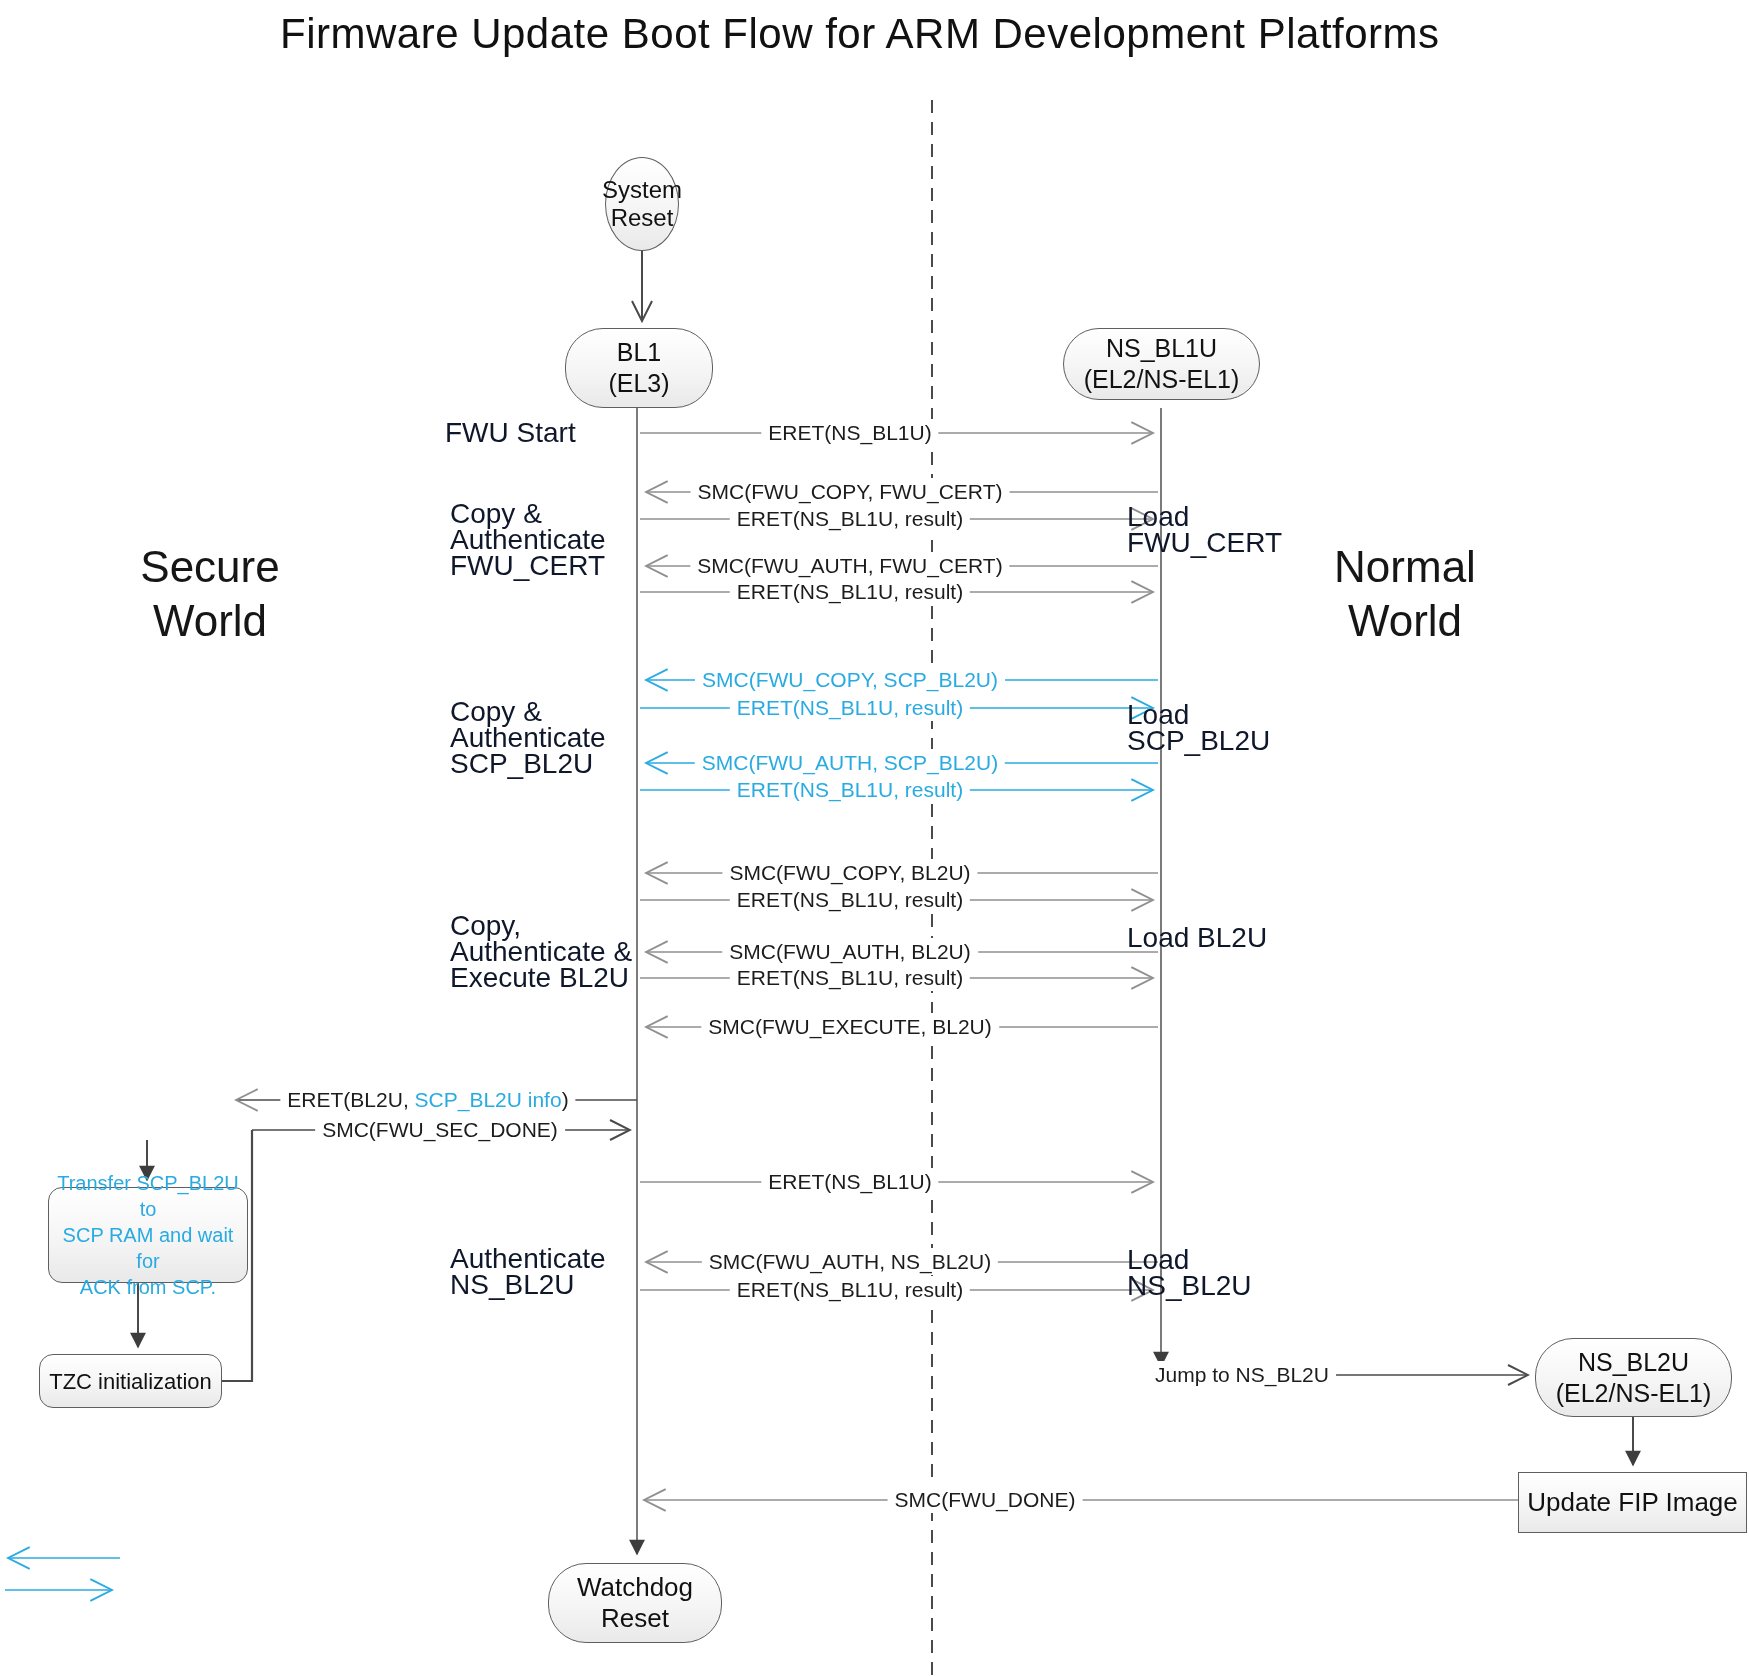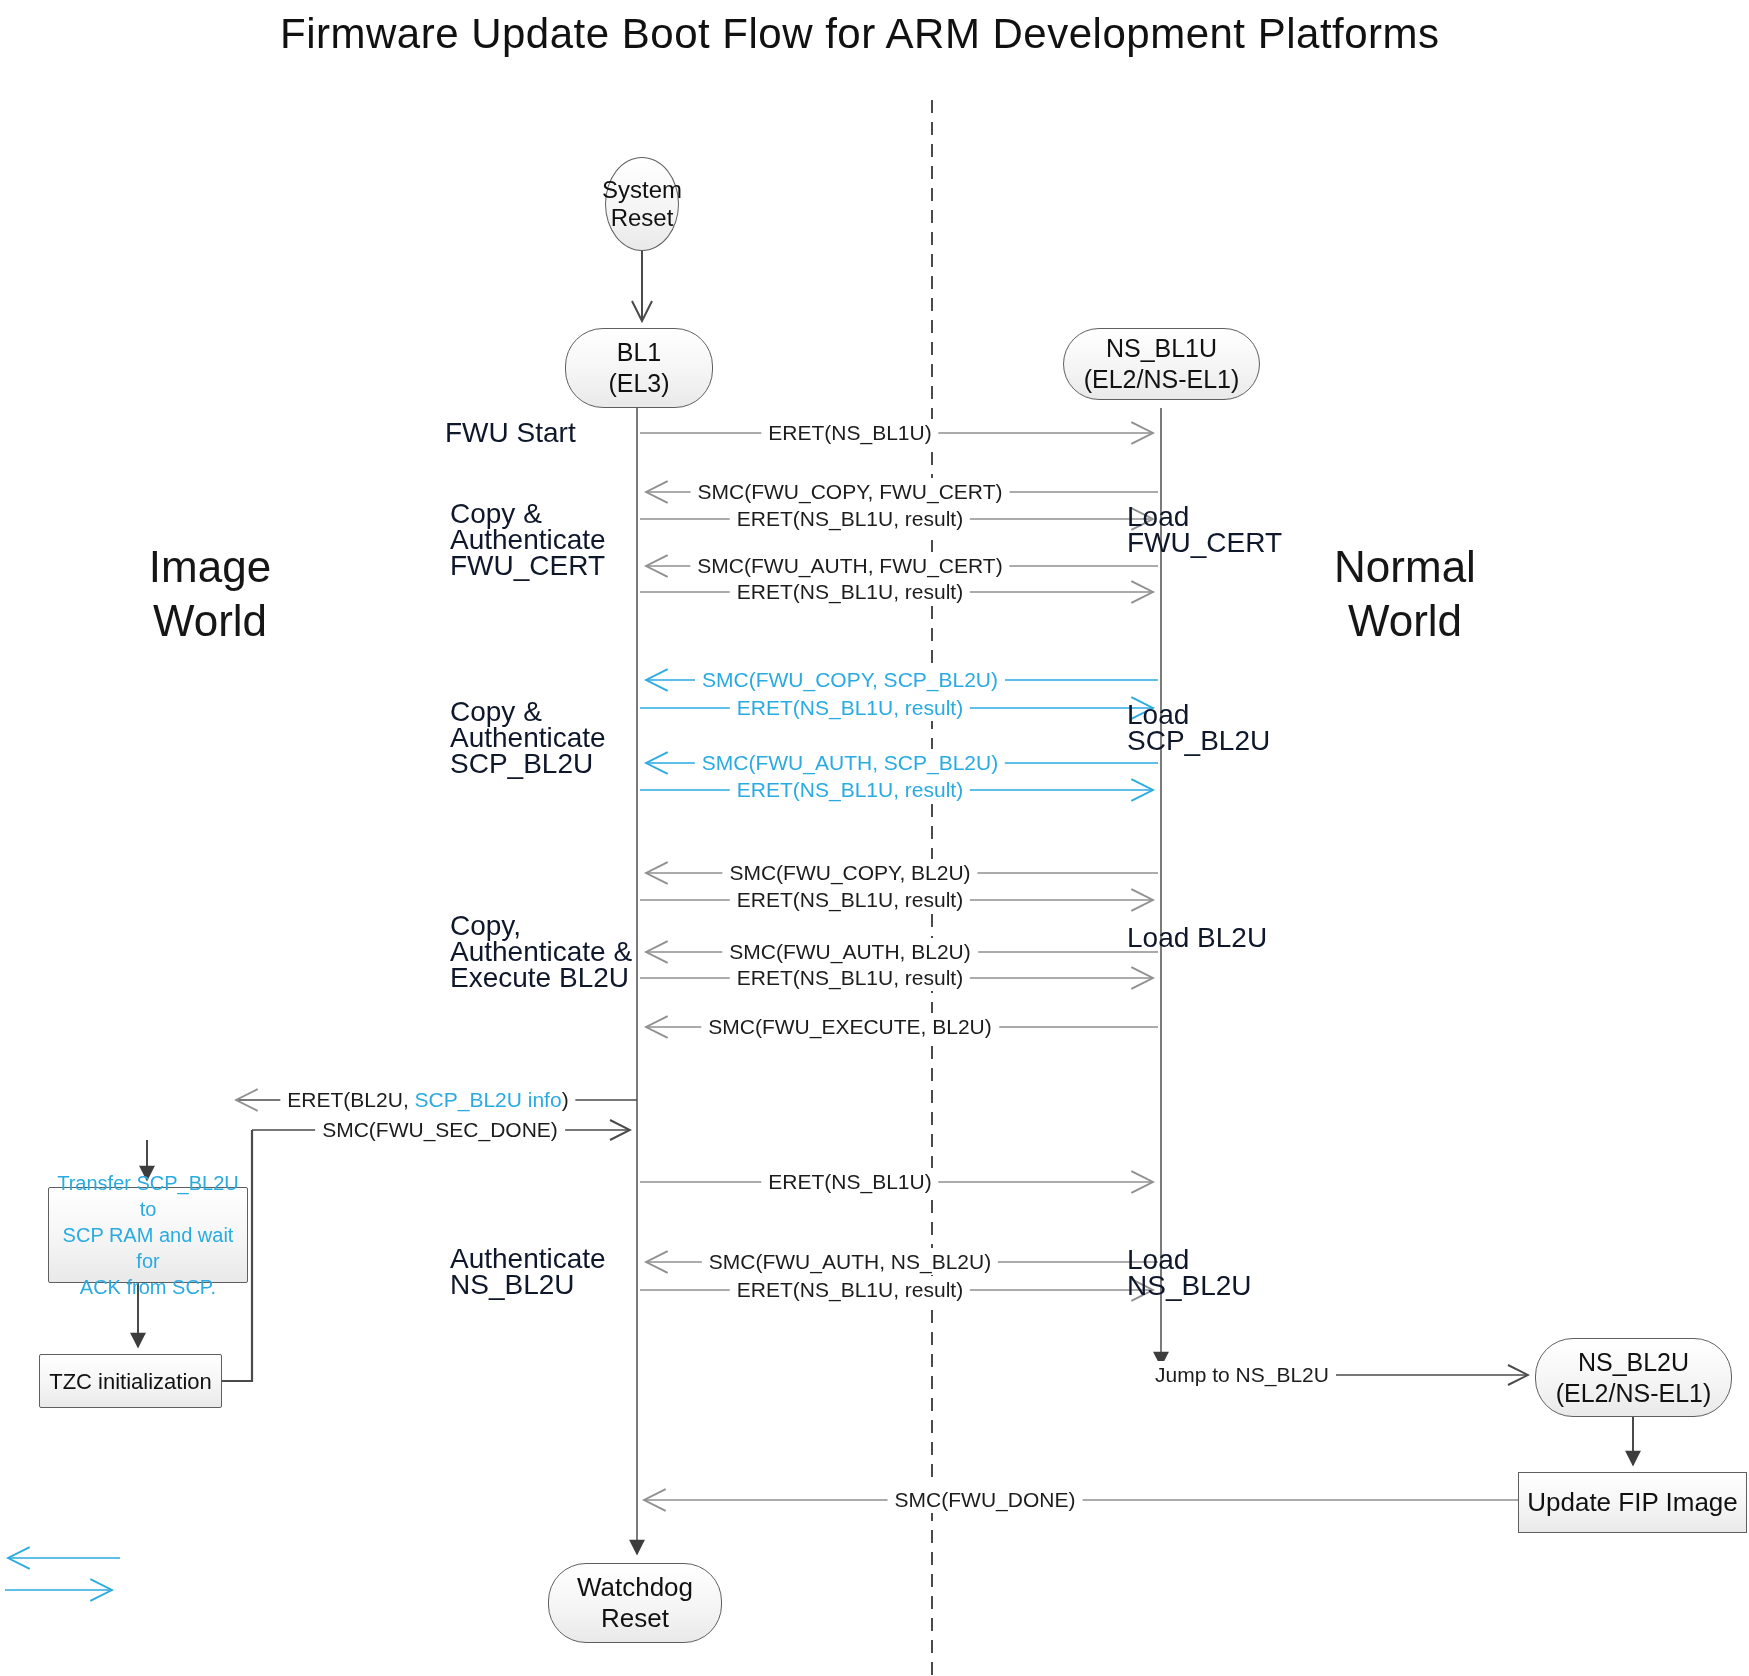--- a/index.html
+++ b/index.html
@@ -17,21 +17,21 @@
     font-size:44px;color:#161616;text-align:center;white-space:pre-line;line-height:54px;
   }
   .node{
     display:flex;align-items:center;justify-content:center;text-align:center;
     white-space:pre-line;font-size:25px;line-height:31px;color:#111;
     background:linear-gradient(180deg,#ffffff 0%,#f5f5f5 55%,#e9e9e9 100%);
     border:1.6px solid #5f5f5f;box-sizing:border-box;
   }
   .pill{border-radius:38px;}
   .ellipse{border-radius:50%;font-size:24px;line-height:28px;}
-  .rect{border-radius:2px;}
+  .rect{border-radius:14px;}
   .msg{
     background:#ffffff;padding:0 7px;font-size:21px;line-height:27px;height:27px;
     white-space:nowrap;color:#1c1c1c;text-align:center;
   }
   .blue{color:#29ABE2;}
   .sidelabel{
     text-align:left;white-space:pre-line;font-size:28px;line-height:26px;color:#0f172a;
   }
   .legendtext{
     text-align:center;white-space:pre-line;font-size:20px;line-height:28px;
@@ -104,21 +104,21 @@
     </g>
 
     <g stroke="#29ABE2" stroke-width="1.5" fill="none">
       <line x1="120" y1="1558" x2="8" y2="1558" marker-end="url(#openBlue)"></line>
       <line x1="5" y1="1590" x2="112" y2="1590" marker-end="url(#openBlue)"></line>
     </g>
   </svg>
 
   <div class="abs title" style="left:280px;top:10px;width:1120px;">Firmware Update Boot Flow for ARM Development Platforms</div>
 
-  <div class="abs world" style="left:100px;top:540px;width:220px;">Image
+  <div class="abs world" style="left:100px;top:540px;width:220px;">Secure
 World</div>
   <div class="abs world" style="left:1295px;top:540px;width:220px;">Normal
 World</div>
 
   <div class="abs node ellipse" style="left:605px;top:157px;width:74px;height:94px;">System
 Reset</div>
   <div class="abs node pill" style="left:565px;top:328px;width:148px;height:80px;">BL1
 (EL3)</div>
   <div class="abs node pill" style="left:1063px;top:328px;width:197px;height:72px;">NS_BL1U
 (EL2/NS-EL1)</div>

